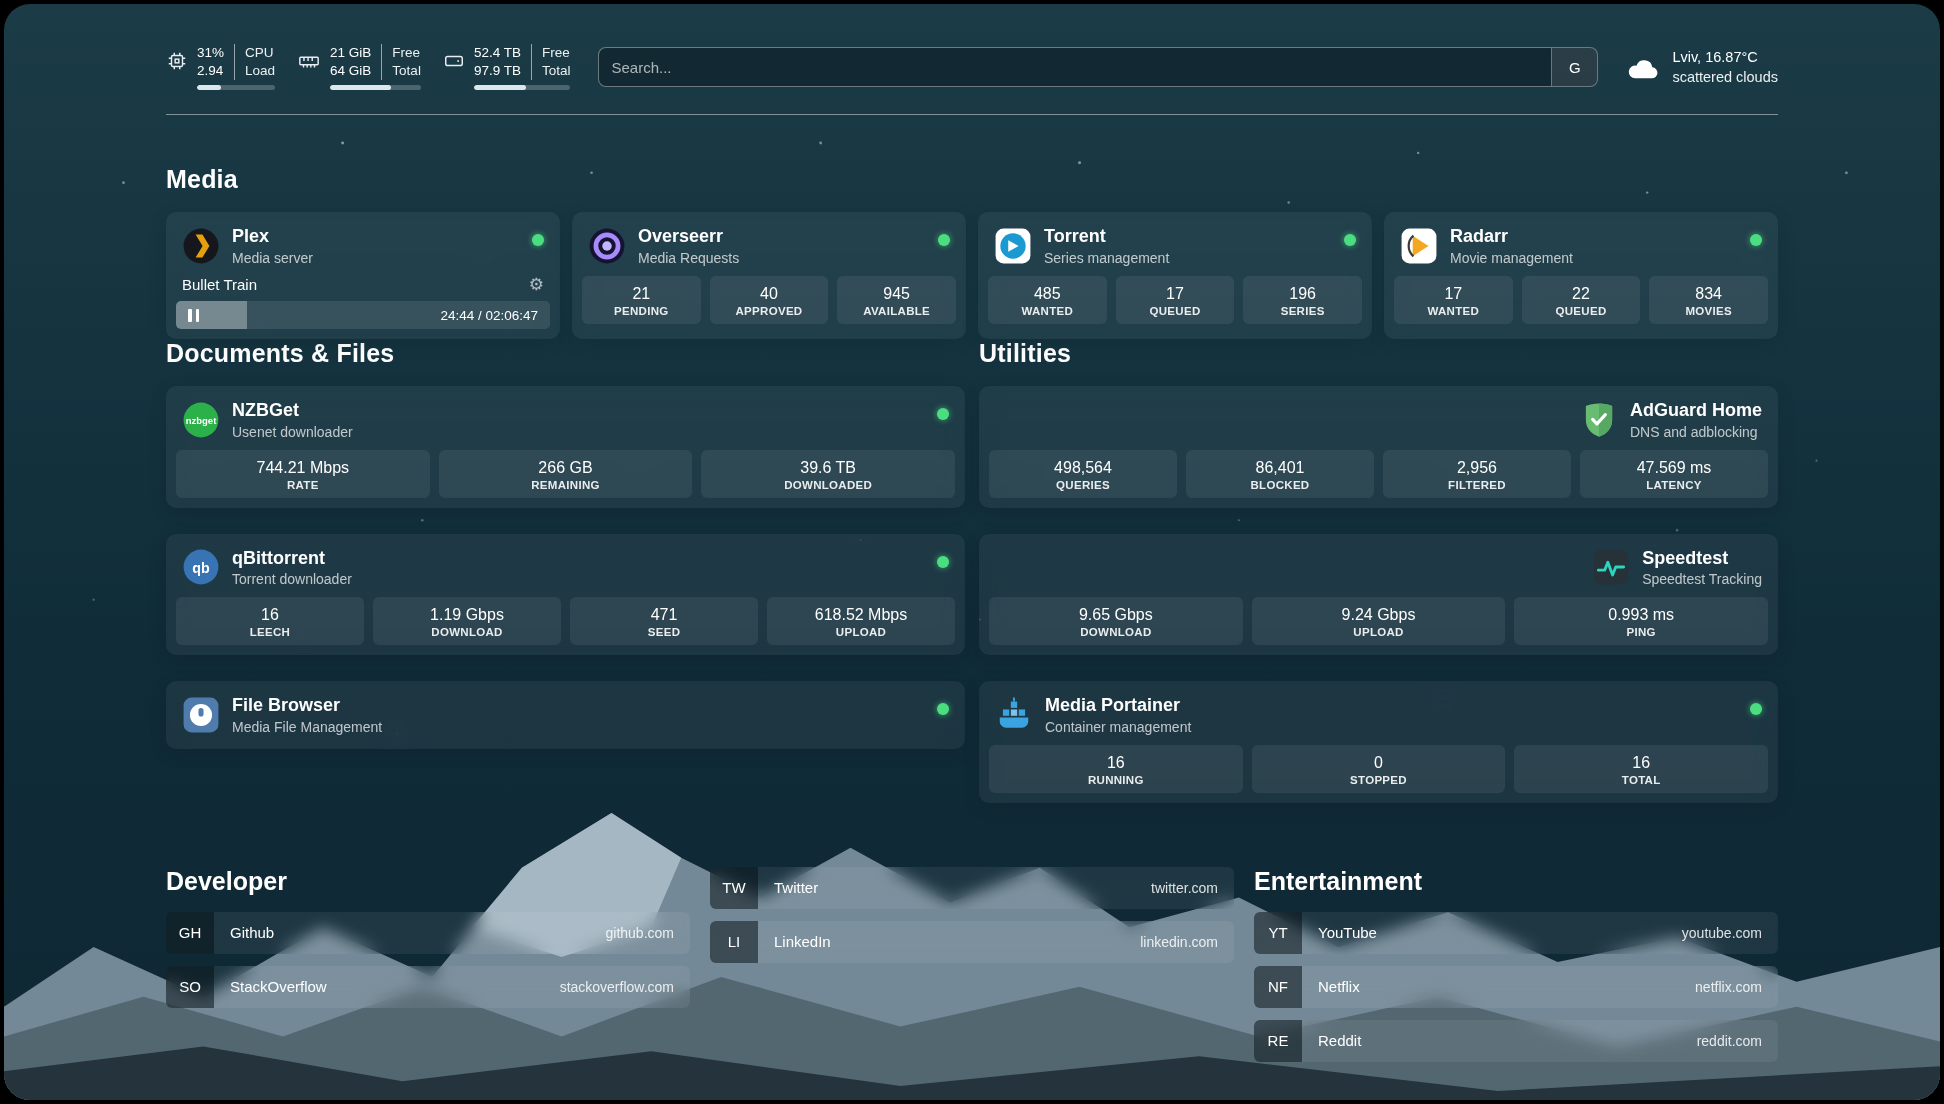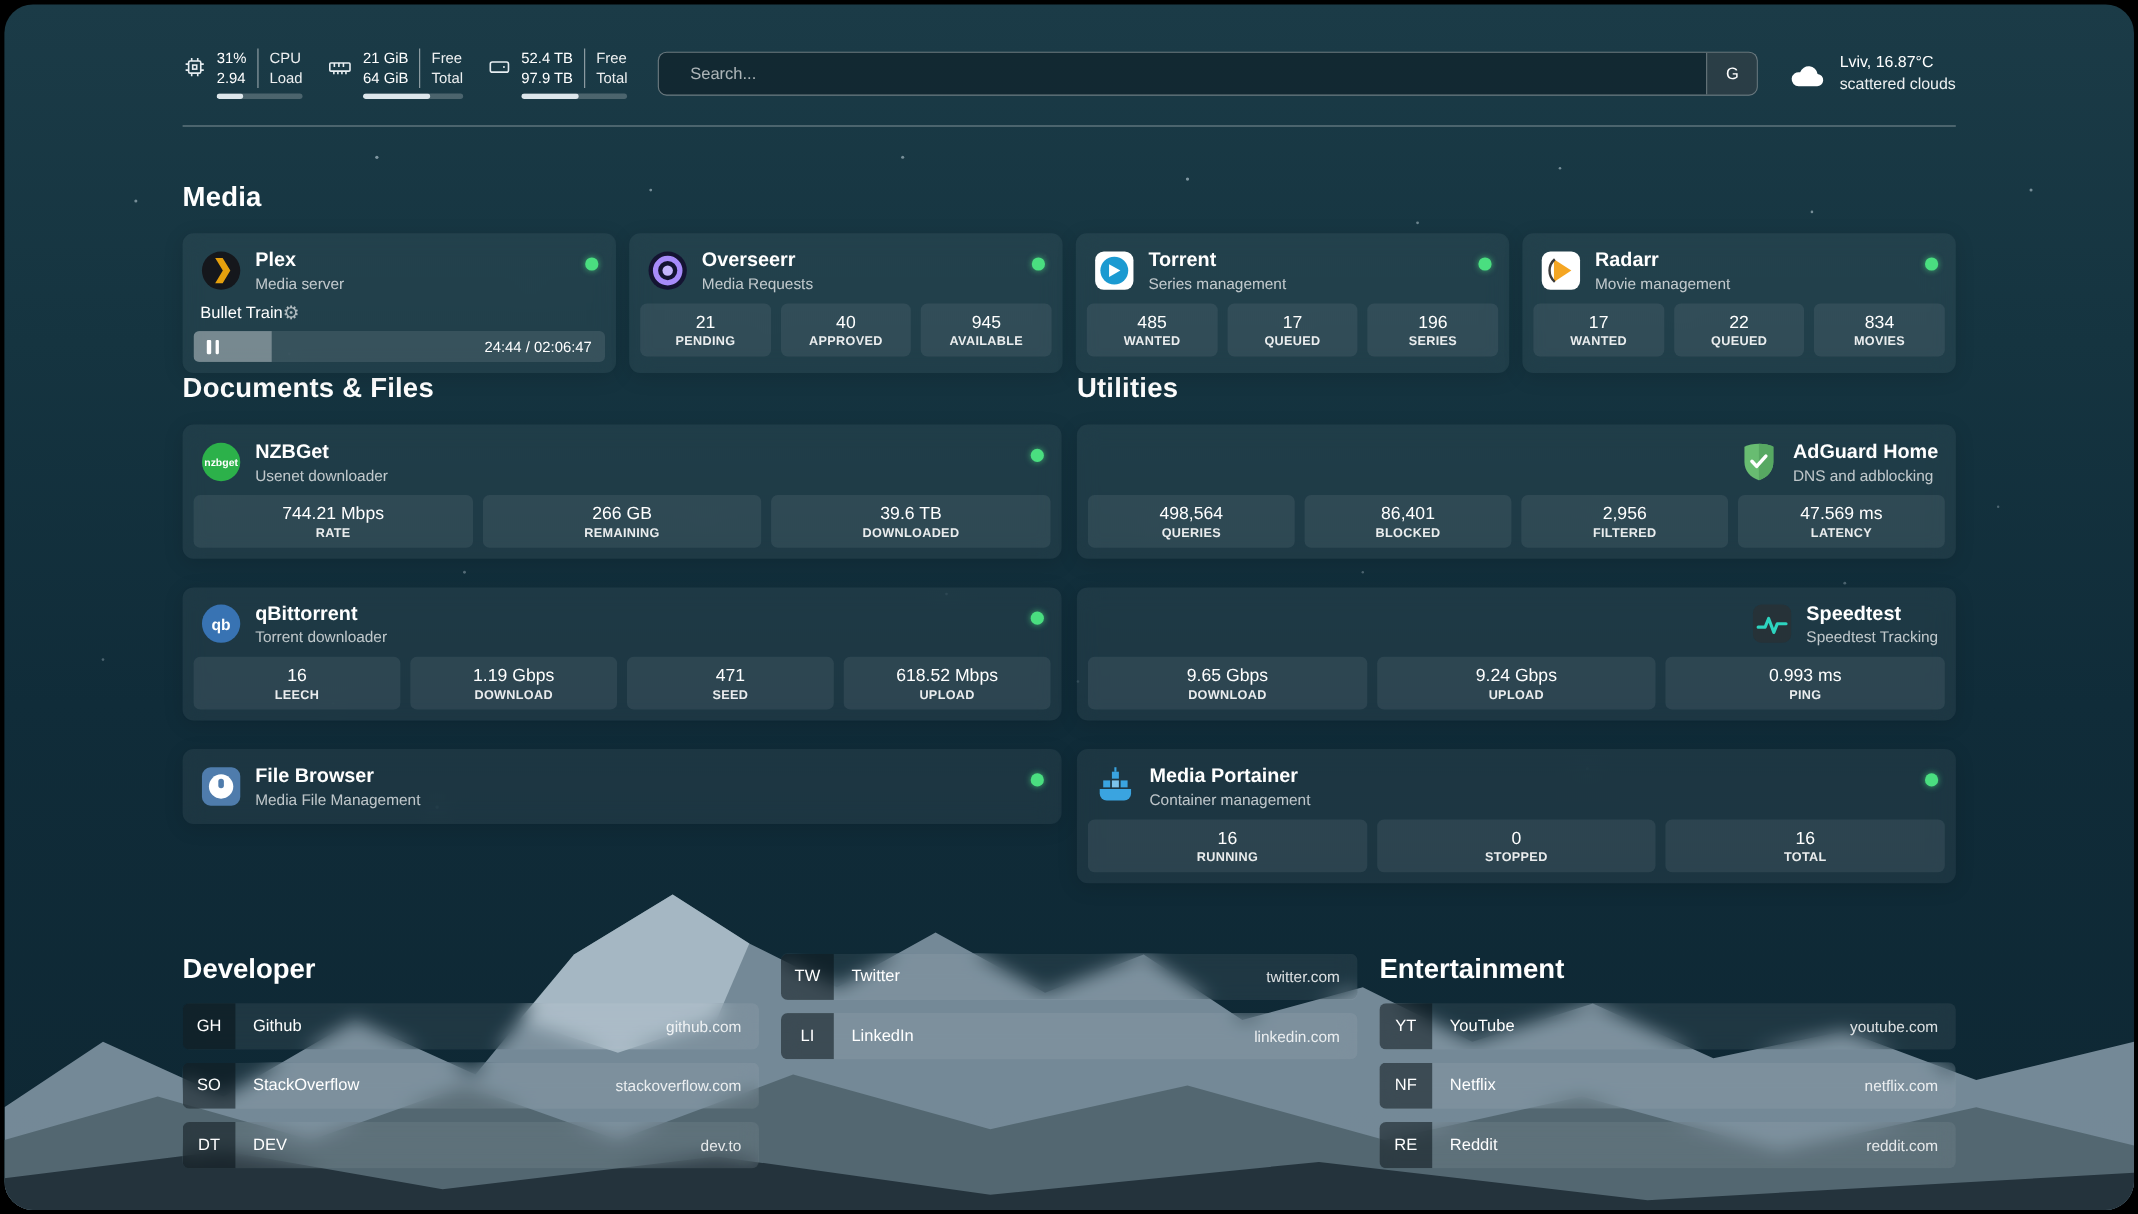--- a/index.html
+++ b/index.html
@@ -19,21 +19,21 @@
   .res-icon{ color:#e8eef2; margin-top:6px; display:flex; }
   .res-cols{ display:flex; font-size:13.5px; line-height:1.35; }
   .res-col{ display:flex; flex-direction:column; }
   .res-col.values{ padding-right:10px; }
   .res-col.labels{ border-left:1px solid rgba(255,255,255,0.55); padding-left:10px; color:rgba(255,255,255,0.92); }
   .res-bar{ margin-top:5px; height:5px; width:100%; background:rgba(255,255,255,0.22); border-radius:3px; overflow:hidden; }
   .res-fill{ height:100%; background:#dde6eb; border-radius:3px; }
 
   .searchbox{ flex:1; display:flex; align-items:stretch; height:40px; border:1px solid rgba(255,255,255,0.38);
     border-radius:8px; background:rgba(13,27,35,0.55); overflow:hidden; }
-  .searchbox input{ flex:1; background:transparent; border:0; outline:0; color:#fff; font-size:15px; padding:0 28px;
+  .searchbox input{ flex:1; background:transparent; border:0; outline:0; color:#fff; font-size:15px; padding:0 12px;
     font-family:"Liberation Sans",sans-serif; }
   .searchbox input::placeholder{ color:rgba(255,255,255,0.65); }
   .search-provider{ width:46px; border-left:1px solid rgba(255,255,255,0.30); background:rgba(255,255,255,0.10);
     display:flex; align-items:center; justify-content:center; font-size:15px; color:#fff; cursor:pointer; }
 
   .weather{ flex:none; display:flex; align-items:center; gap:12px; }
   .weather-icon{ color:#fff; display:flex; }
   .weather-text{ font-size:14.5px; line-height:1.4; }
   .weather-cond{ color:rgba(255,255,255,0.92); }
 
@@ -57,21 +57,21 @@
     background:#4ade80; box-shadow:0 0 6px rgba(74,222,128,0.7); flex:none; }
 
   .stats{ display:grid; gap:9px; }
   .stats.cols-3{ grid-template-columns:repeat(3,1fr); }
   .stats.cols-4{ grid-template-columns:repeat(4,1fr); }
   .stat{ background:rgba(255,255,255,0.07); border-radius:6px; padding:8px 4px 7px; text-align:center; }
   .stat-value{ font-size:16px; line-height:1.25; }
   .stat-label{ font-size:11.5px; font-weight:700; letter-spacing:0.3px; margin-top:1px; color:rgba(255,255,255,0.9); }
 
   
-  .np-row{ display:flex; align-items:center; padding:0 6px 8px; font-size:15px; }
+  .np-row{ display:flex; align-items:center; justify-content:space-between; padding:0 6px 8px; font-size:15px; }
   .np-settings{ color:rgba(255,255,255,0.65); font-size:17px; cursor:pointer; line-height:1; }
   .np-bar{ position:relative; height:28px; border-radius:5px; background:rgba(255,255,255,0.10); overflow:hidden;
     display:flex; align-items:center; padding:0 12px; }
   .np-fill{ position:absolute; left:0; top:0; bottom:0; background:rgba(255,255,255,0.32); }
   .np-pause{ position:relative; display:flex; gap:4px; cursor:pointer; }
   .np-pause i{ display:block; width:3.5px; height:13px; background:#fff; border-radius:1px; }
   .np-time{ position:relative; margin-left:auto; font-size:13.5px; }
 
   
   .bookmarks{ display:grid; grid-template-columns:repeat(3,1fr); gap:20px; margin-top:64px; }
@@ -552,25 +552,20 @@
         <div class="bm-row">
           <span class="bm-abbr">GH</span>
           <span class="bm-name">Github</span>
           <span class="bm-domain">github.com</span>
         </div>
         <div class="bm-row">
           <span class="bm-abbr">SO</span>
           <span class="bm-name">StackOverflow</span>
           <span class="bm-domain">stackoverflow.com</span>
         </div>
-        <div class="bm-row">
-          <span class="bm-abbr">DT</span>
-          <span class="bm-name">DEV</span>
-          <span class="bm-domain">dev.to</span>
-        </div>
       </div>
 
       <div class="bm-group">
         <div class="bm-row">
           <span class="bm-abbr">TW</span>
           <span class="bm-name">Twitter</span>
           <span class="bm-domain">twitter.com</span>
         </div>
         <div class="bm-row">
           <span class="bm-abbr">LI</span>

